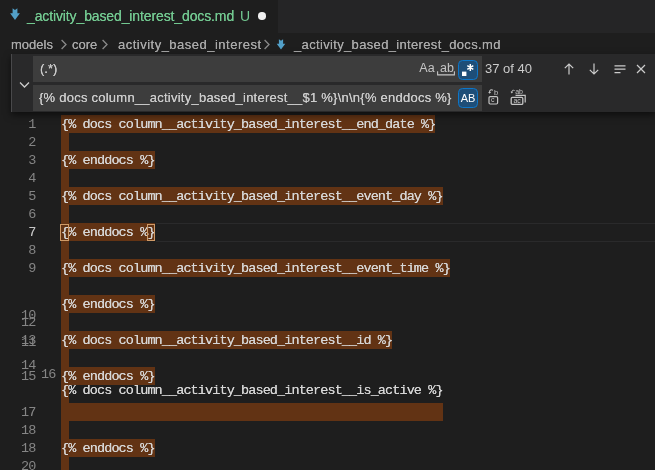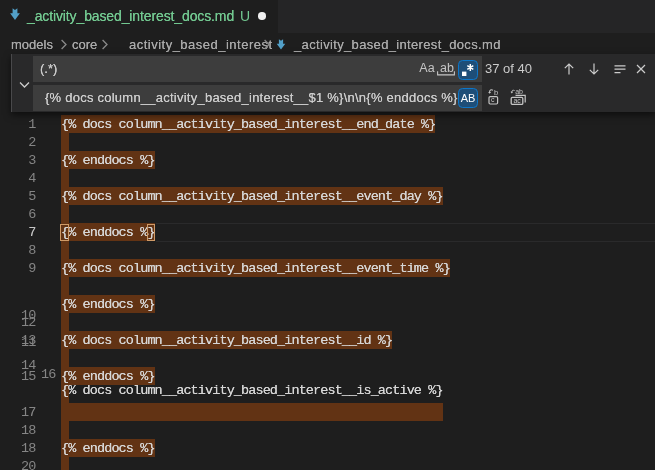--- a/index.html
+++ b/index.html
@@ -46,21 +46,21 @@
 </div>
 
 <span class="crumb" style="left:11px">models</span>
 <svg class="abs" style="left:59px;top:39px" width="9" height="11" viewBox="0 0 9 11">
     <path d="M2.6,1 L7,5.5 L2.6,10" stroke="#8a8a8a" stroke-width="1.3" fill="none"></path>
   </svg>
 <span class="crumb" style="left:71.5px">core</span>
 <svg class="abs" style="left:100px;top:39px" width="9" height="11" viewBox="0 0 9 11">
     <path d="M2.6,1 L7,5.5 L2.6,10" stroke="#8a8a8a" stroke-width="1.3" fill="none"></path>
   </svg>
-<span class="crumb" style="left:129px;letter-spacing:0.49px">activity_based_interest</span>
+<span class="crumb" style="left:118px;letter-spacing:0.49px">activity_based_interest</span>
 <svg class="abs" style="left:262px;top:39px" width="9" height="11" viewBox="0 0 9 11">
     <path d="M2.6,1 L7,5.5 L2.6,10" stroke="#8a8a8a" stroke-width="1.3" fill="none"></path>
   </svg>
 <svg class="abs" style="left:275.5px;top:39px" width="10" height="10.5" viewBox="0 0 10 12">
   <path d="M2.6,0.2 L5,2.1 L7.4,0.2 L7.4,5.3 L9.9,5.3 L5,11.9 L0.1,5.3 L2.6,5.3 Z" fill="#52a0c8"></path>
 </svg>
 <span class="crumb" style="left:293.5px;letter-spacing:0.34px">_activity_based_interest_docs.md</span>
 
 <div class="abs" style="left:60.3px;top:224px;width:8.7px;height:17.3px;background:#5a3411;"></div>
 <div class="abs" style="left:147px;top:224px;width:8.3px;height:17.3px;background:#5a3411;"></div>
@@ -150,21 +150,21 @@
   <svg class="abs" style="left:575px;top:8px" width="14" height="14" viewBox="0 0 14 14">
       <path d="M7,1.5 L7,12 M2.8,7.8 L7,12 L11.2,7.8" stroke="#cccccc" stroke-width="1.2" fill="none"></path>
     </svg>
   <svg class="abs" style="left:601px;top:8px" width="14" height="14" viewBox="0 0 14 14">
       <path d="M1.5,3.8 L12.5,3.8 M1.5,7.2 L12.5,7.2 M1.5,10.6 L7.5,10.6" stroke="#cccccc" stroke-width="1.2" fill="none"></path>
     </svg>
   <svg class="abs" style="left:622px;top:8px" width="14" height="14" viewBox="0 0 14 14">
       <path d="M3,3 L11,11 M11,3 L3,11" stroke="#cccccc" stroke-width="1.2" fill="none"></path>
     </svg>
 
-  <div class="finput" style="top:31px;"><span style="padding-left:12px;letter-spacing:0.24px">{% docs column__activity_based_interest__$1 %}\n\n{% enddocs %}</span></div>
+  <div class="finput" style="top:31px;"><span style="padding-left:6px;letter-spacing:0.24px">{% docs column__activity_based_interest__$1 %}\n\n{% enddocs %}</span></div>
   <div class="optbtn" style="left:446px;top:34px;color:#ffffff;font-size:11px;">AB</div>
 
   <svg class="abs" style="left:475px;top:34px" width="13" height="17" viewBox="0 0 13 17">
     <path d="M6,2.2 C4,1.2 2.6,2 2.6,3.8 L2.6,4.6" stroke="#c5c5c5" stroke-width="1.1" fill="none"></path>
     <path d="M1.1,3.9 L2.6,5.8 L4.1,3.9 Z" fill="#c5c5c5"></path>
     <text x="7" y="6.7" fill="#c5c5c5" font-size="7.5" font-family="Liberation Sans">b</text>
     <rect x="2" y="8.6" width="8.6" height="7.4" rx="1.2" fill="none" stroke="#c5c5c5" stroke-width="1.2"></rect>
     <text x="4.1" y="14.4" fill="#c5c5c5" font-size="7" font-family="Liberation Sans">c</text>
   </svg>
 

